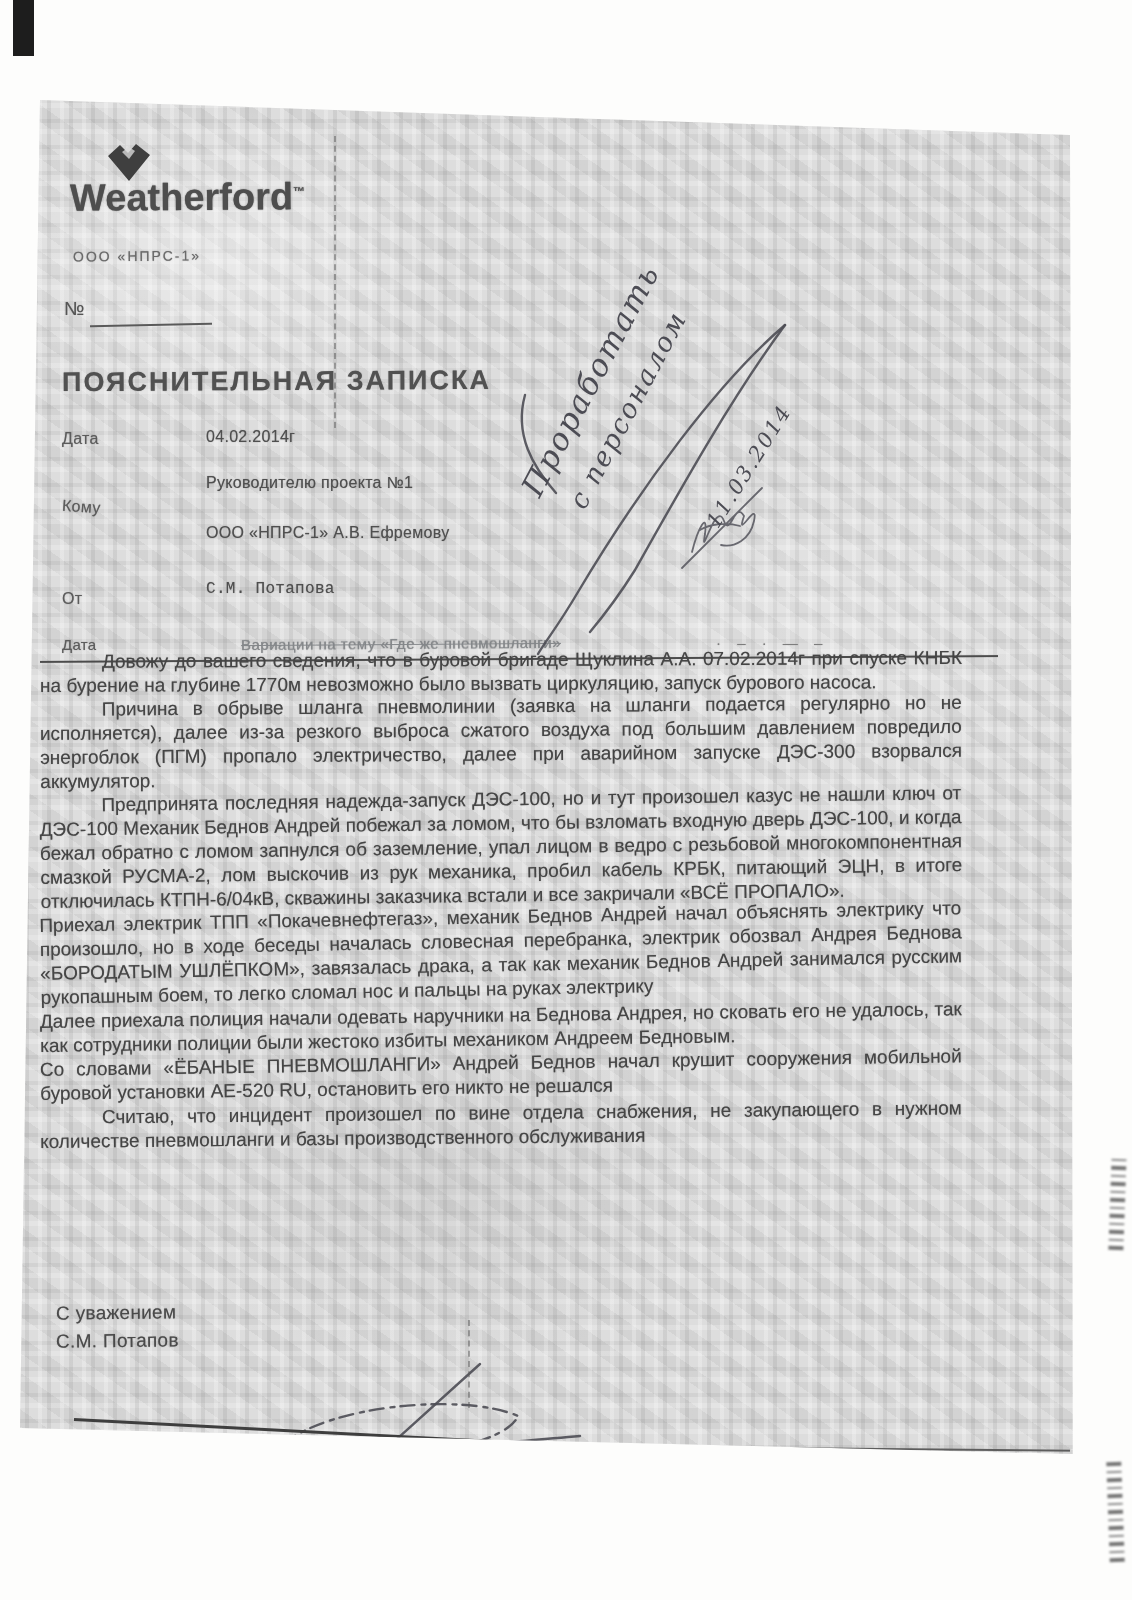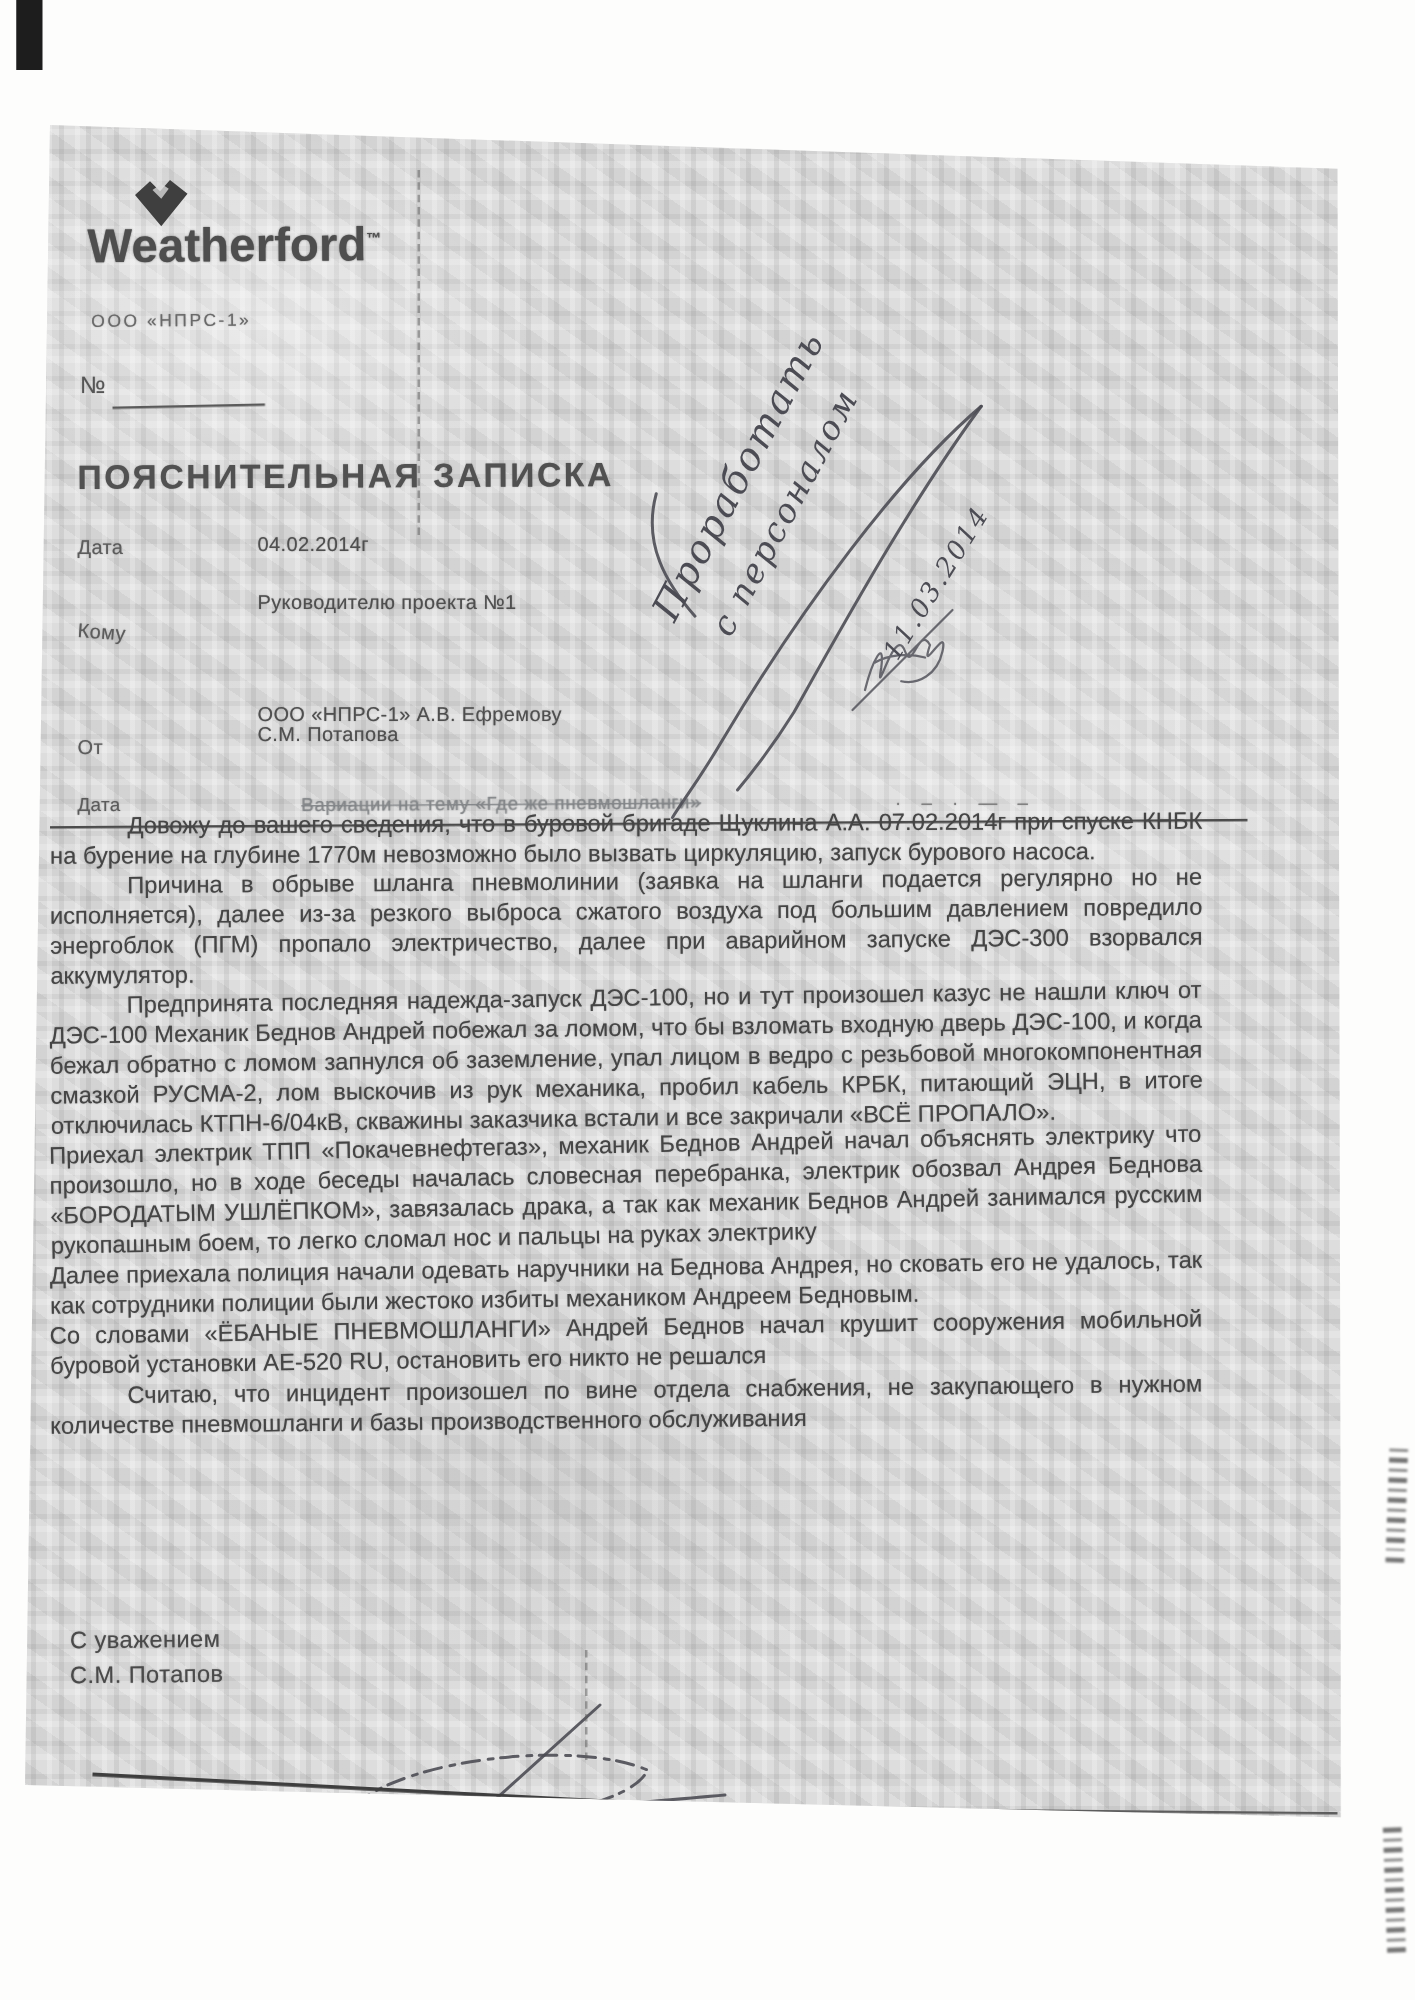--- a/index.html
+++ b/index.html
@@ -40,22 +40,22 @@
     transform:rotate(-1.2deg);filter:blur(.3px);}
   .crease{position:absolute;border-left:2px dashed rgba(90,90,90,.5);filter:blur(.4px);}
   .crease-top{left:318px;top:40px;height:292px;}
   .crease-sig{left:452px;top:1224px;height:88px;}
 
   .doc-title{left:46px;top:270px;font-size:27px;font-weight:bold;color:#515151;letter-spacing:2px;transform:rotate(-.3deg);}
   .f-label{font-size:16px;color:#5c5c5c;}
   .f-value{font-size:16px;color:#4f4f4f;}
   .lbl-date{left:46px;top:334px;}   .val-date{left:190px;top:332px;}
   .lbl-to{left:46px;top:402px;transform:rotate(4deg);}
-  .val-to1{left:190px;top:378px;}   .val-to2{left:190px;top:428px;margin-top:40px;}
-  .lbl-from{left:46px;top:494px;text-align:center;}   .val-from{left:190px;top:484px;}
+  .val-to1{left:190px;top:378px;}   .val-to2{left:190px;top:428px;}
+  .lbl-from{left:46px;top:494px;text-align:center;}   .val-from{left:190px;top:484px;font-family:Liberation Mono, monospace;}
   .lbl-subj{left:46px;top:540px;font-size:15px;}
   .val-subj{left:225px;top:539px;font-size:15px;color:#84878a;text-decoration:line-through;
     filter:blur(.5px);transform:rotate(-.4deg);letter-spacing:.5px;}
   .subj-dashes{left:700px;top:538px;font-size:15px;color:#7d7d7d;letter-spacing:6px;filter:blur(.4px);}
   .subj-underline{position:absolute;left:24px;top:562px;width:958px;border-top:2.5px solid #4c4c4c;
     transform:rotate(-.35deg);filter:blur(.35px);}
 
   .body-text{position:absolute;left:24px;top:554px;width:922px;font-size:19px;line-height:24px;
     color:#454545;text-align:justify;text-shadow:0 0 1px rgba(60,60,60,.5);}
   .body-text p{margin:0;transform-origin:left center;}

